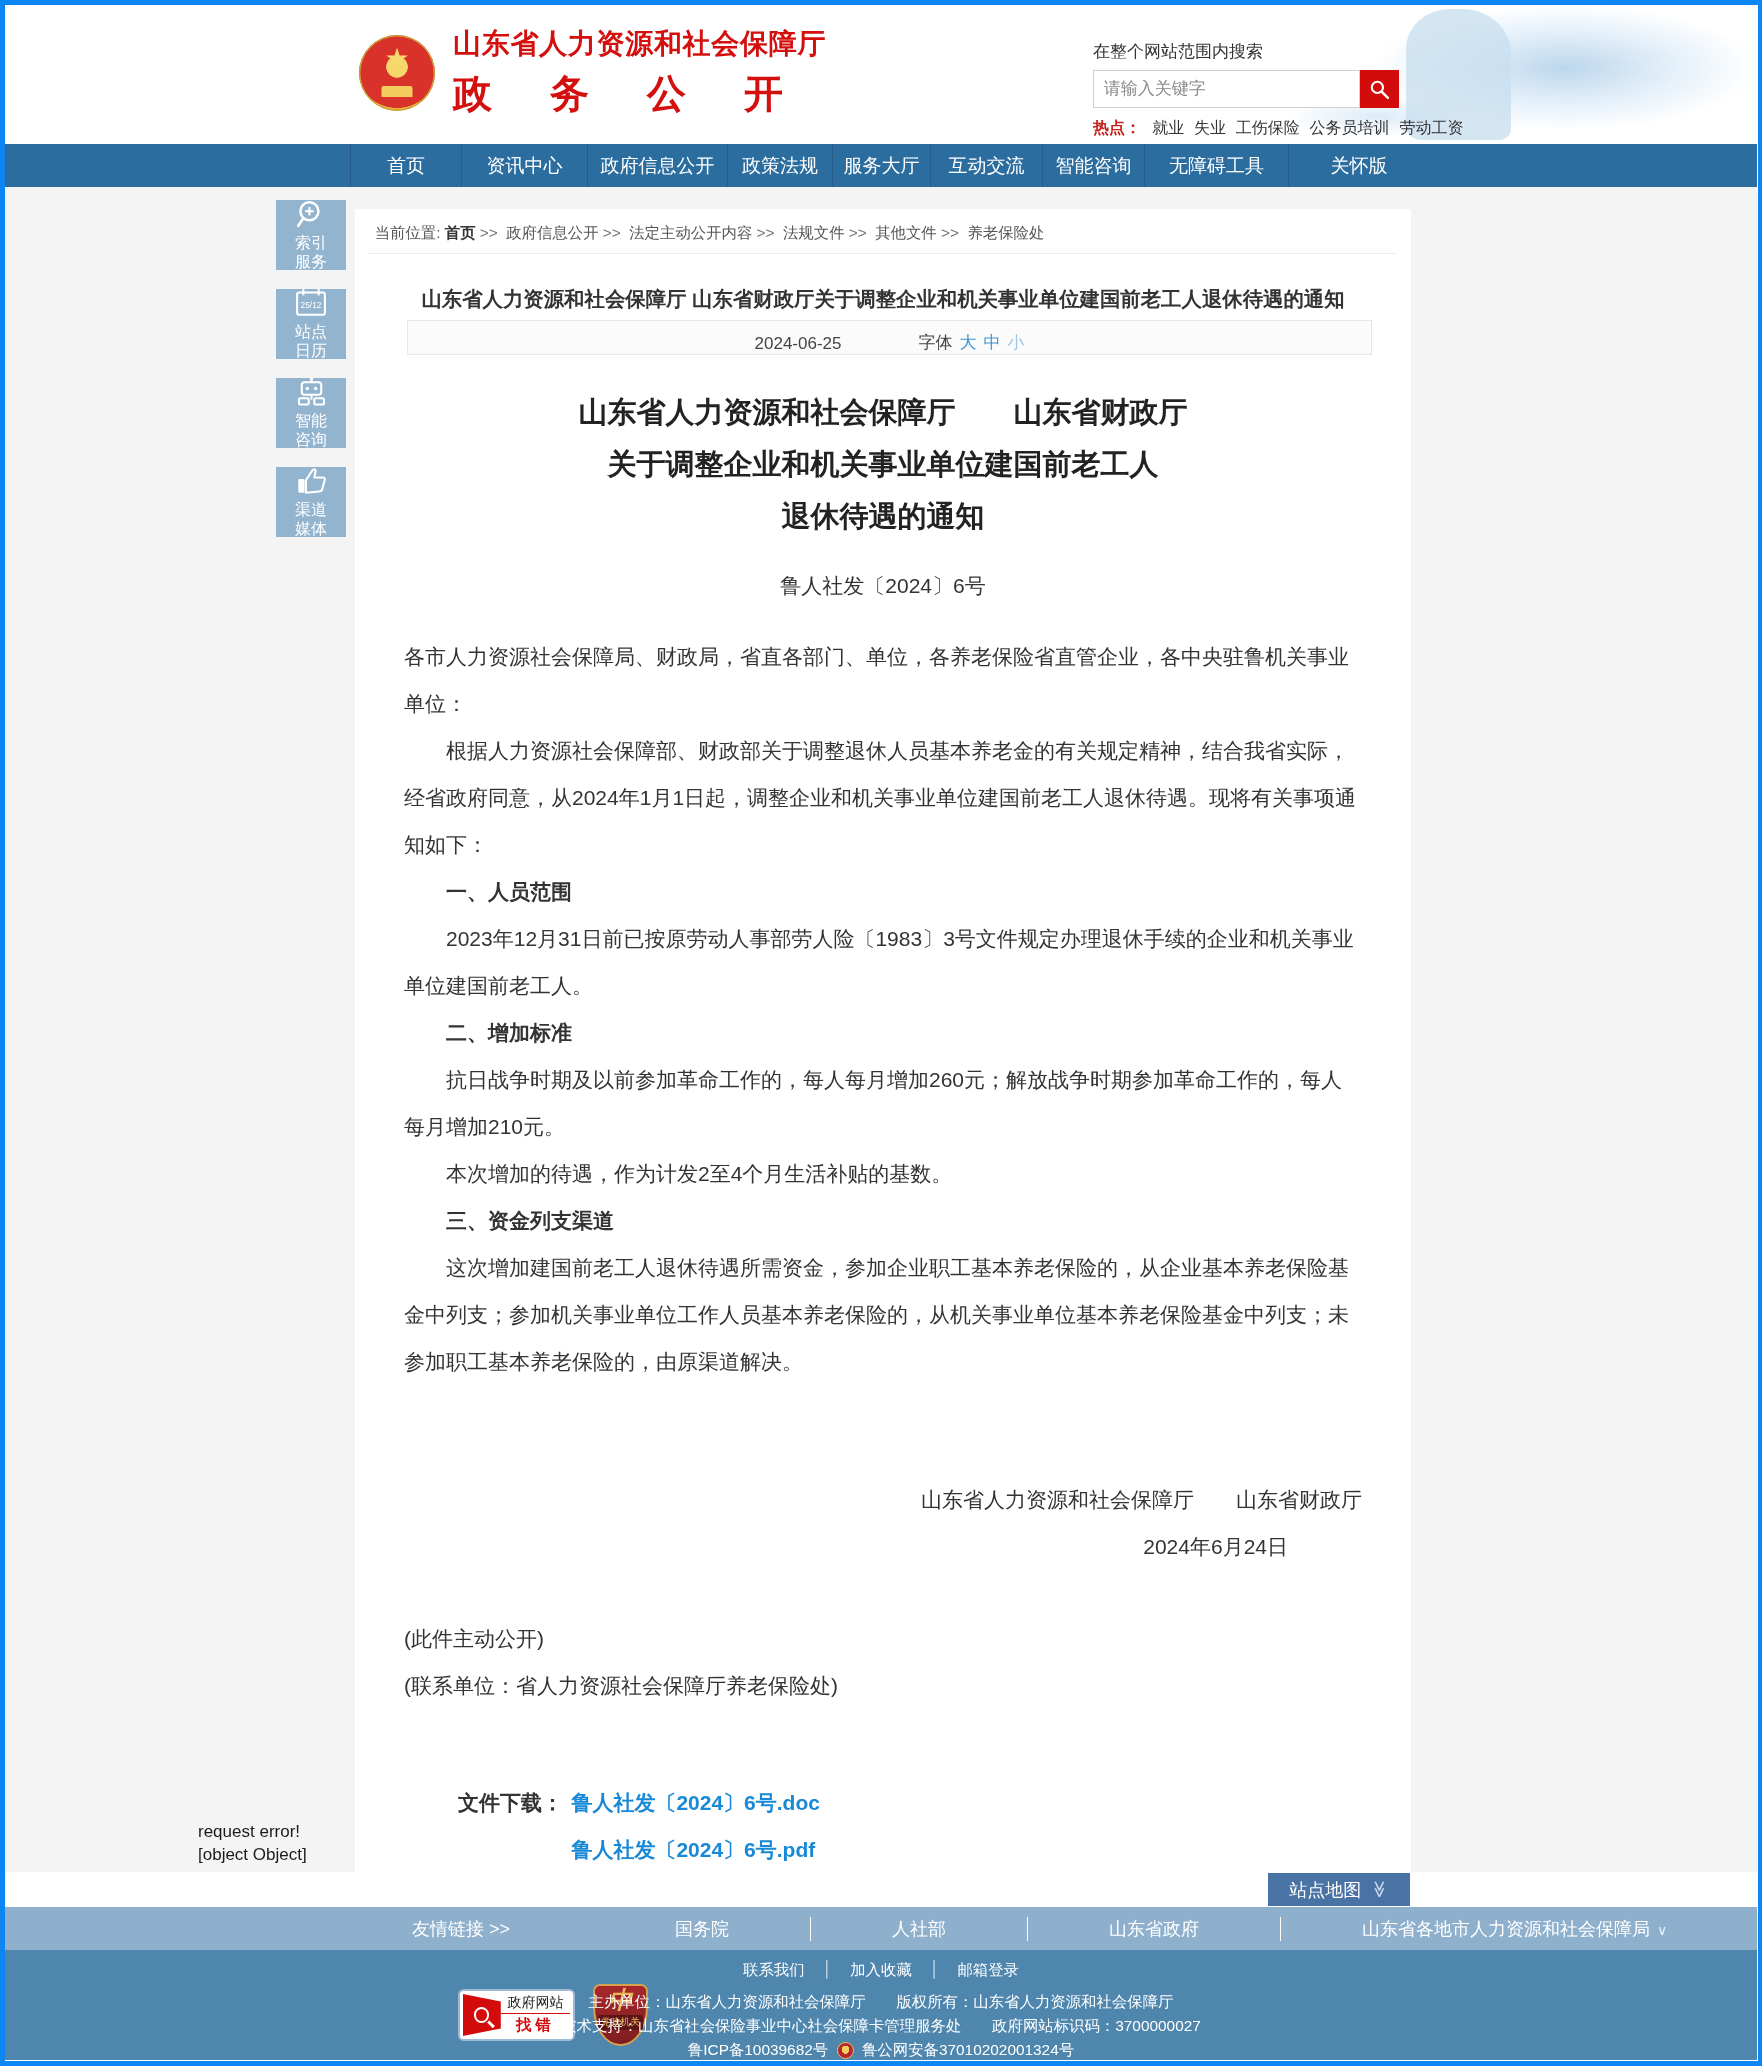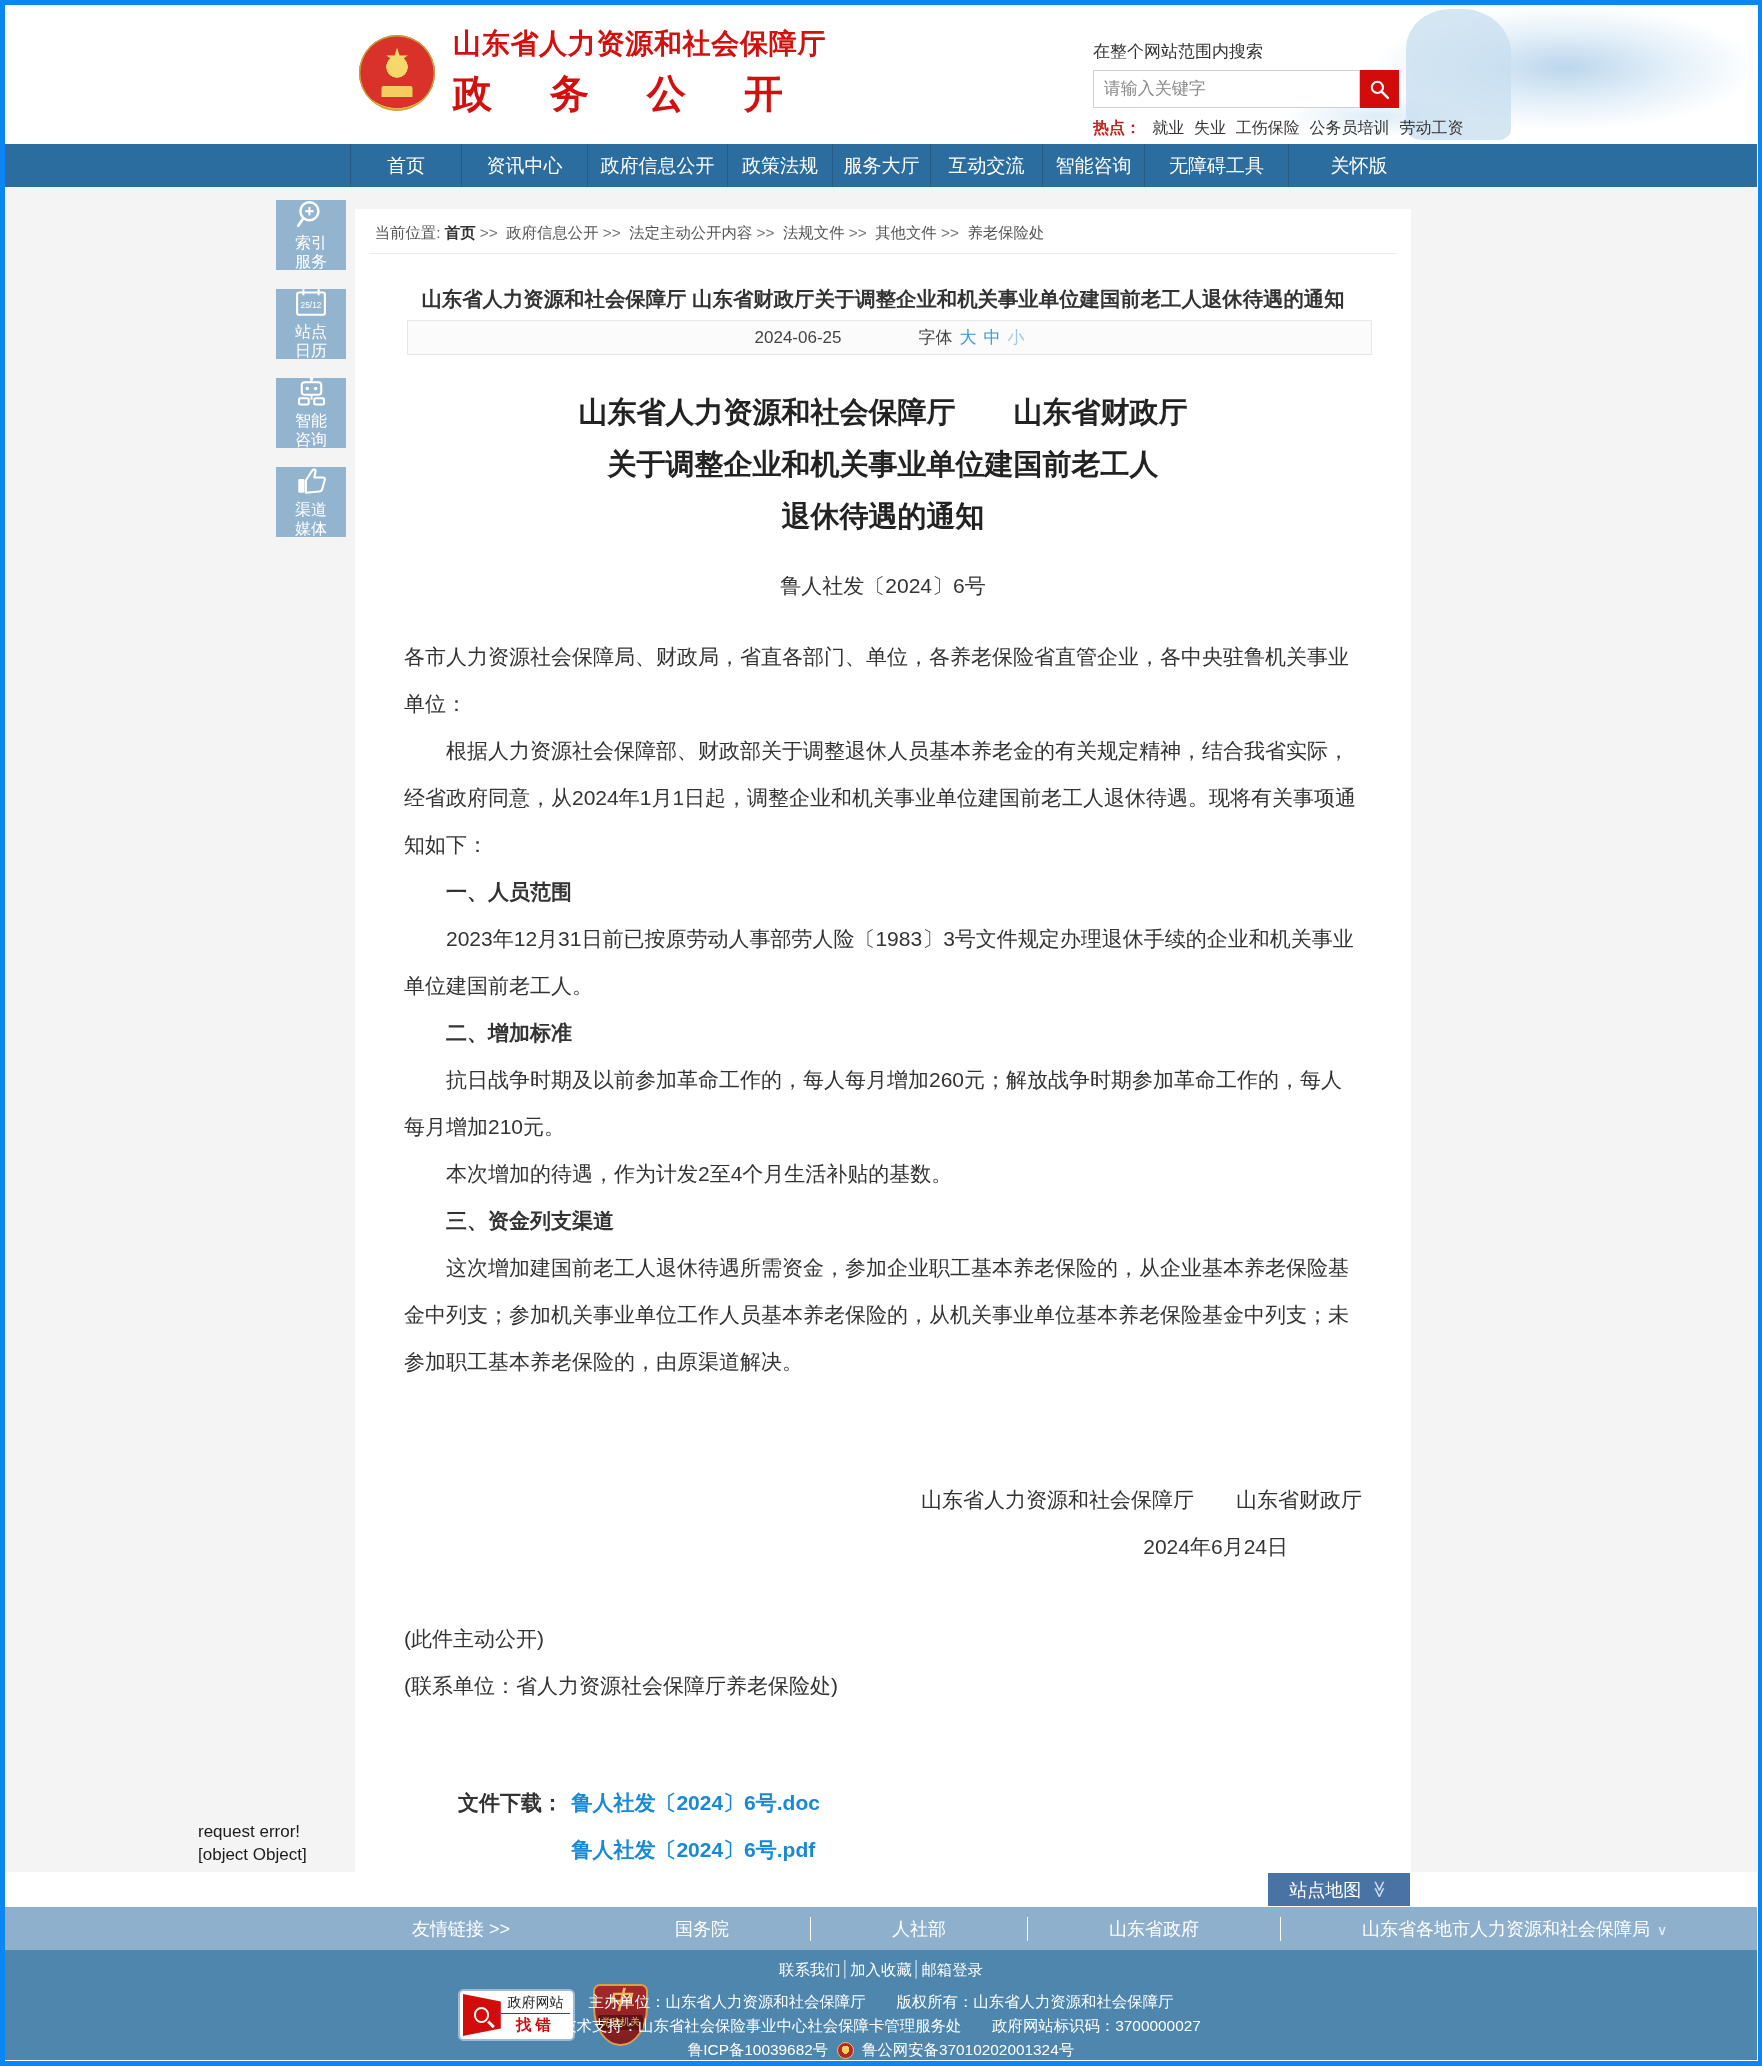--- a/index.html
+++ b/index.html
@@ -59,21 +59,21 @@
   .side-tile .ic{height:32px;display:flex;align-items:center;justify-content:center;}
   .side-tile .lb{font-size:16px;line-height:19.7px;text-align:center;white-space:pre-line;}
   
   .panel{position:absolute;left:350px;top:204px;width:1056px;height:1664px;background:#ffffff;}
   .breadcrumb{position:absolute;left:19.7px;top:14px;font-size:15.4px;color:#555;white-space:nowrap;}
   .breadcrumb .home{font-weight:bold;color:#333;}
   .breadcrumb .sep{color:#777;margin:0 4.2px;}
   .crumb-divider{position:absolute;left:14px;right:14px;top:44px;border-bottom:0.7px solid #ececec;}
   .list-title{position:absolute;left:28px;right:28px;top:76px;text-align:center;font-size:20.4px;font-weight:bold;color:#333;}
   .date-bar{position:absolute;left:52px;right:39px;top:111px;height:35px;background:#fbfbfb;border:0.7px solid #e7e7e7;
-    display:flex;align-items:center;justify-content:center;gap:77px;font-size:17px;color:#444;}
+    display:flex;align-items:flex-end;justify-content:center;gap:77px;font-size:17px;color:#444;}
   .font-sizes{display:flex;gap:7px;align-items:center;}
   .fs-link{cursor:pointer;}
   .fs-da,.fs-zhong{color:#3f97d2;}
   .fs-xiao{color:#9cc8e8;}
   
   .doc{position:absolute;left:49px;right:49px;top:177px;font-size:21px;color:#333;line-height:47px;}
   .doc-h{ text-align:center;font-size:29px;font-weight:bold;line-height:52px;color:#222;}
   .doc-no{text-align:center;font-size:21px;margin-top:19.7px;color:#333;}
   .body-text{margin-top:24px;}
   .body-text p{margin:0;}
@@ -95,21 +95,21 @@
   .sitemap-btn .chev{display:inline-block;transform:rotate(90deg);color:#c9d9ee;font-size:17px;}
   .friend-bar{position:absolute;left:0;top:1902px;width:1752px;height:43px;background:#8fb0cd;
     display:flex;align-items:center;color:#fff;font-size:18px;}
   .friend-inner{display:flex;align-items:center;margin-left:407px;}
   .friend-label{margin-right:84px;white-space:nowrap;}
   .friend-item{white-space:nowrap;padding:0 81px;cursor:pointer;position:relative;}
   .friend-item + .friend-item{border-left:1.4px solid #ffffff;}
   .friend-item .caret{font-size:14px;margin-left:7px;color:#eaf2f8;}
   .footer{position:absolute;left:0;top:1945px;width:1752px;height:110px;background:#4e86ae;color:#fff;}
   .f-center{position:absolute;left:0;width:1752px;text-align:center;font-size:15.4px;white-space:nowrap;}
-  .f-links{top:9.8px;display:flex;justify-content:center;left:0;}
+  .f-links{top:9.8px;display:flex;justify-content:center;gap:18px;left:0;}
   .f-links .bar{color:#cfe0ee;}
   .f-link{cursor:pointer;}
   .f-row2{top:42px;}
   .f-row3{top:66px;}
   .f-row4{top:90px;display:flex;justify-content:center;align-items:center;gap:8.4px;}
   .badge-card{position:absolute;left:453px;top:39px;width:117px;height:52px;background:#fff;border:2.1px solid #9db9d8;border-radius:5.6px;
     display:flex;align-items:center;padding:2.8px;cursor:pointer;}
   .badge-flag{width:38px;height:42px;background:#d40b0b;clip-path:polygon(0 0,100% 18%,100% 82%,0 100%);
     display:flex;align-items:center;justify-content:center;}
   .badge-flag .mag{width:15.4px;height:15.4px;border:2.8px solid #fff;border-radius:50%;position:relative;}

